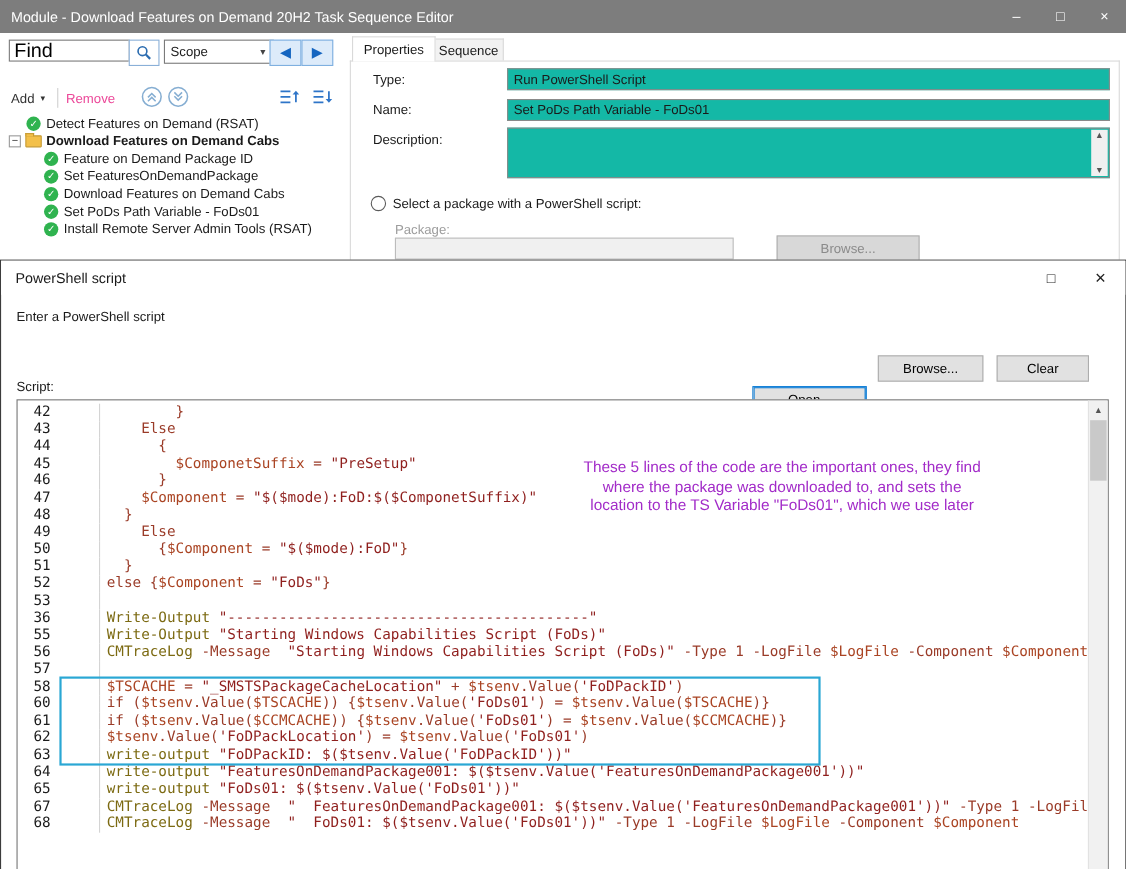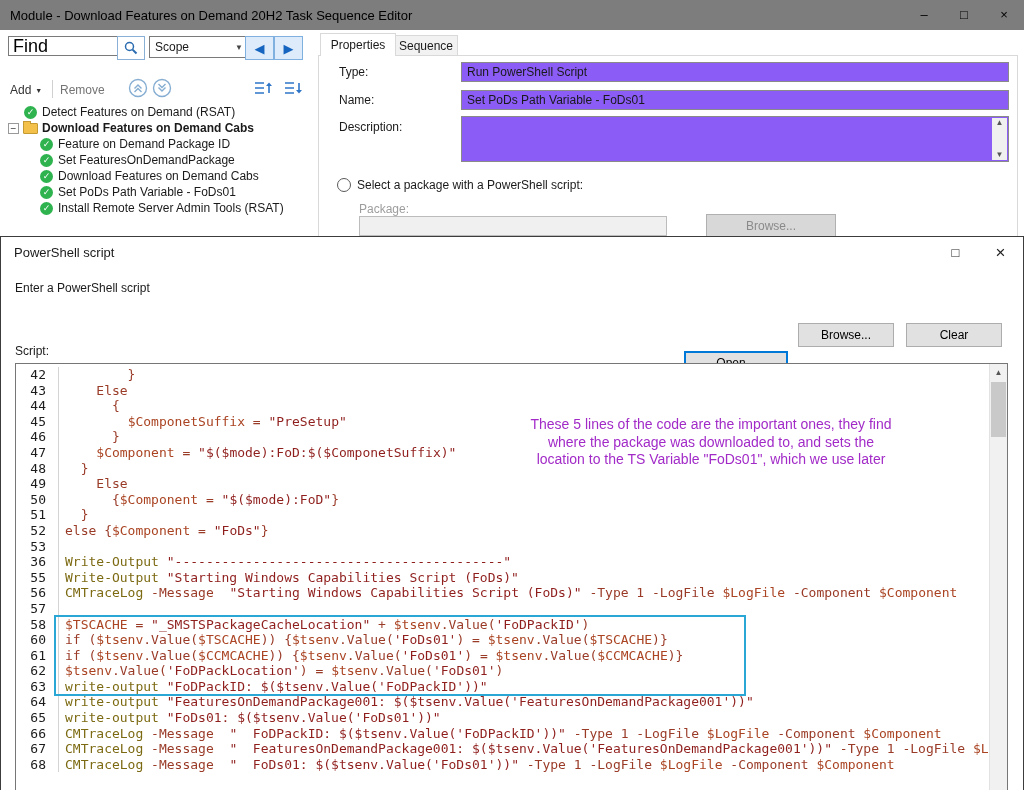--- a/index.html
+++ b/index.html
@@ -1,50 +1,50 @@
 <!DOCTYPE html>
 <html><head>
 <meta charset="utf-8">
 <style>
   html,body{margin:0;padding:0;background:#fff;}
   #screen{position:relative;width:1024px;height:790px;overflow:hidden;background:#fff;
     font-family:"Liberation Sans","DejaVu Sans",sans-serif;font-size:12px;color:#1a1a1a;}
   .abs{position:absolute;}
 
   
-  .titlebar{left:0;top:0;width:1024px;height:30px;background:#7d7d7d;color:#000000;display:flex;align-items:center;font-size:13px;}
+  .titlebar{left:0;top:0;width:1024px;height:30px;background:#7d7d7d;color:#ffffff;display:flex;align-items:center;font-size:13px;}
   .titlebar .t{padding-left:10px;}
   .win-controls{margin-left:auto;display:flex;height:30px;}
   .win-controls span{width:40px;text-align:center;line-height:30px;font-size:13px;cursor:default;}
 
   .find-input{left:8px;top:36px;width:100px;height:18px;border:1px solid #7a7a7a;font-size:18px;padding:0 4px;font-family:inherit;}
   .search-btn{left:117px;top:36px;width:26px;height:22px;background:#fff;border:1px solid #8ab0d8;display:flex;align-items:center;justify-content:center;}
   .scope-select{left:149px;top:36px;width:88px;height:20px;border:1px solid #7a7a7a;background:#fff;display:flex;align-items:center;padding:0 5px;}
   .scope-select .caret{margin-left:auto;font-size:8px;color:#444;}
   .nav-btn{top:36px;width:27px;height:22px;background:#ddebfa;border:1px solid #7fb0e0;color:#1565c0;display:flex;align-items:center;justify-content:center;font-size:13px;}
   .nav-back{left:245px;} .nav-fwd{left:274px;}
 
   .tab{text-align:center;font-size:12px;border:1px solid #d9d9d9;border-bottom:none;background:#f2f2f2;}
   .tab-props{left:320px;top:33px;width:74px;height:22px;line-height:22px;background:#fff;z-index:3;}
   .tab-opts{left:394px;top:35px;width:62px;height:20px;line-height:20px;}
 
   .props-panel{left:318px;top:55px;width:698px;height:181px;background:#fff;border:1px solid #d9d9d9;border-bottom:none;z-index:1;}
   .plabel{position:absolute;font-size:12px;color:#1a1a1a;}
-  .pfield{position:absolute;border:1px solid #8a8a8a;background:#8b5cf6;font-size:12px;line-height:18px;padding:0 5px;overflow:hidden;white-space:nowrap;}
+  .pfield{position:absolute;border:1px solid #8a8a8a;background:#14b8a6;font-size:12px;line-height:18px;padding:0 5px;overflow:hidden;white-space:nowrap;}
   .mini-scroll{position:absolute;right:1px;top:1px;bottom:1px;width:15px;background:#f0f0f0;display:flex;flex-direction:column;justify-content:space-between;align-items:center;}
   .mini-scroll span{font-size:8px;color:#555;line-height:10px;}
   .radio{position:absolute;width:12px;height:12px;border:1px solid #5a5a5a;border-radius:50%;background:#fff;}
   .dim{color:#9d9d9d;}
   .pfield.disabled{background:#f0f0f0;border-color:#bcbcbc;}
   .btn-disabled{position:absolute;background:#d8d8d8;border:1px solid #b0b0b0;color:#8a8a8a;text-align:center;font-size:12px;}
 
   .add-btn{left:10px;top:80px;height:20px;display:flex;align-items:center;gap:4px;color:#333;}
   .add-btn .caret{font-size:7px;color:#333;}
   .tb-sep{left:52px;top:80px;width:1px;height:18px;background:#d0d0d0;}
-  .remove-btn{left:60px;top:83px;color:#737373;}
+  .remove-btn{left:60px;top:83px;color:#ec4899;}
   .circle-btn{top:78px;width:20px;height:20px;}
   .icon-btn{top:78px;width:22px;height:20px;}
 
   .tree{left:6px;top:104px;width:306px;height:128px;overflow:hidden;}
   .tree-row{display:flex;align-items:center;height:16px;}
   .tree-label{white-space:nowrap;}
   .check-icon{width:13px;height:13px;border-radius:50%;background:#2fb34f;color:#fff;font-size:9px;line-height:13px;text-align:center;flex:none;margin-right:5px;font-weight:bold;}
   .expander{width:11px;height:11px;border:1px solid #999;background:#fff;font-size:10px;line-height:9px;text-align:center;flex:none;margin:0 4px 0 2px;color:#333;box-sizing:border-box;}
   .folder-icon{width:15px;height:11px;background:#f3c04a;border:1px solid #c69a33;border-radius:1px;position:relative;flex:none;margin-right:4px;box-sizing:border-box;}
   .folder-icon::before{content:"";position:absolute;top:-3px;left:-1px;width:6px;height:2px;background:#f3c04a;border:1px solid #c69a33;border-bottom:none;}
@@ -52,26 +52,26 @@
   
   .ps-dialog{left:0;top:236px;width:1022px;height:553px;background:#fff;border:1px solid #3c3c3c;z-index:10;}
   .dlg-titlebar{position:absolute;left:0;top:0;right:0;height:31px;background:#fff;display:flex;align-items:center;font-size:13px;}
   .dlg-titlebar .t{padding-left:13px;}
   .dlg-controls{margin-left:auto;display:flex;height:31px;}
   .dlg-controls span{width:45px;text-align:center;line-height:31px;color:#222;}
   .dlg-max{font-size:13px;} .dlg-close{font-size:17px;}
   .prompt{position:absolute;left:14px;top:44px;font-size:12px;}
   .dlg-btn{position:absolute;top:86px;height:24px;background:#e1e1e1;border:1px solid #adadad;font-size:12px;text-align:center;line-height:22px;font-family:inherit;padding:0;}
   .dlg-btn.focused{border:1px solid #0078d7;box-shadow:inset 0 0 0 1px #0078d7;margin-top:28px;}
-  .btn-open{left:683px;width:104px;} .btn-browse{left:797px;width:96px;} .btn-clear{left:905px;width:96px;}
+  .btn-open{left:683px;width:104px;} .btn-browse{left:797px;width:96px;} .btn-clear{left:905px;width:84px;}
   .script-label{position:absolute;left:14px;top:107px;font-size:12px;}
 
   .editor{position:absolute;left:14px;top:126px;width:991px;height:426px;background:#fff;border:1px solid #767676;overflow:hidden;}
   #code{position:absolute;left:0;top:3px;right:17px;}
-  .code-line{display:flex;height:15.6px;line-height:15.6px;font-family:"DejaVu Sans Mono",monospace;font-size:13px;}
+  .code-line{display:flex;height:15.6px;line-height:15.6px;font-family:"DejaVu Sans Mono",monospace;font-size:13px;gap:32px;}
   .ln{width:30px;text-align:right;padding-right:12px;color:#1c1c1c;flex:none;}
   .lc{white-space:pre;border-left:1px solid #d4d4d4;padding-left:6px;flex:1;overflow:hidden;}
   .s-p{color:#9a3b28;} .s-k{color:#9a3b28;} .s-c{color:#7c6a12;} .s-s{color:#8f1f1d;} .s-v{color:#aa4423;}
   .highlight-box{position:absolute;left:38px;width:692px;border:2px solid #2aa7d4;pointer-events:none;box-sizing:border-box;}
   .annotation{position:absolute;left:440px;top:52px;width:510px;text-align:center;font-size:14px;line-height:17.5px;}
   .vscroll{position:absolute;right:0;top:0;bottom:0;width:17px;background:#f1f1f1;border-left:1px solid #e2e2e2;}
   .scroll-btn{height:17px;text-align:center;font-size:8px;color:#555;line-height:17px;}
   .scroll-thumb{position:absolute;left:1px;top:18px;width:15px;height:55px;background:#c9c9c9;}
 </style>
 </head>
@@ -298,24 +298,20 @@
           </div>
           <div class="code-line">
             <span class="ln">64</span>
             <span class="lc"><span class="s-c">write-output</span><span class="s-p"> </span><span class="s-s">"FeaturesOnDemandPackage001: $($tsenv.Value('FeaturesOnDemandPackage001'))"</span></span>
           </div>
           <div class="code-line">
             <span class="ln">65</span>
             <span class="lc"><span class="s-c">write-output</span><span class="s-p"> </span><span class="s-s">"FoDs01: $($tsenv.Value('FoDs01'))"</span></span>
           </div>
           <div class="code-line">
-            <span class="ln">66</span>
-            <span class="lc"><span class="s-c">CMTraceLog</span><span class="s-p"> -Message  </span><span class="s-s">"  FoDPackID: $($tsenv.Value('FoDPackID'))"</span><span class="s-p"> -Type 1 -LogFile </span><span class="s-v">$LogFile</span><span class="s-p"> -Component </span><span class="s-v">$Component</span></span>
-          </div>
-          <div class="code-line">
             <span class="ln">67</span>
             <span class="lc"><span class="s-c">CMTraceLog</span><span class="s-p"> -Message  </span><span class="s-s">"  FeaturesOnDemandPackage001: $($tsenv.Value('FeaturesOnDemandPackage001'))"</span><span class="s-p"> -Type 1 -LogFile </span><span class="s-v">$LogFile</span></span>
           </div>
           <div class="code-line">
             <span class="ln">68</span>
             <span class="lc"><span class="s-c">CMTraceLog</span><span class="s-p"> -Message  </span><span class="s-s">"  FoDs01: $($tsenv.Value('FoDs01'))"</span><span class="s-p"> -Type 1 -LogFile </span><span class="s-v">$LogFile</span><span class="s-p"> -Component </span><span class="s-v">$Component</span></span>
           </div>
         </div>
       <div class="highlight-box" id="hlbox" style="top: 250.6px; height: 81px; border-color: rgb(42, 167, 212);"></div>
       <div class="annotation" id="annotation" style="color: rgb(162, 43, 200);">

